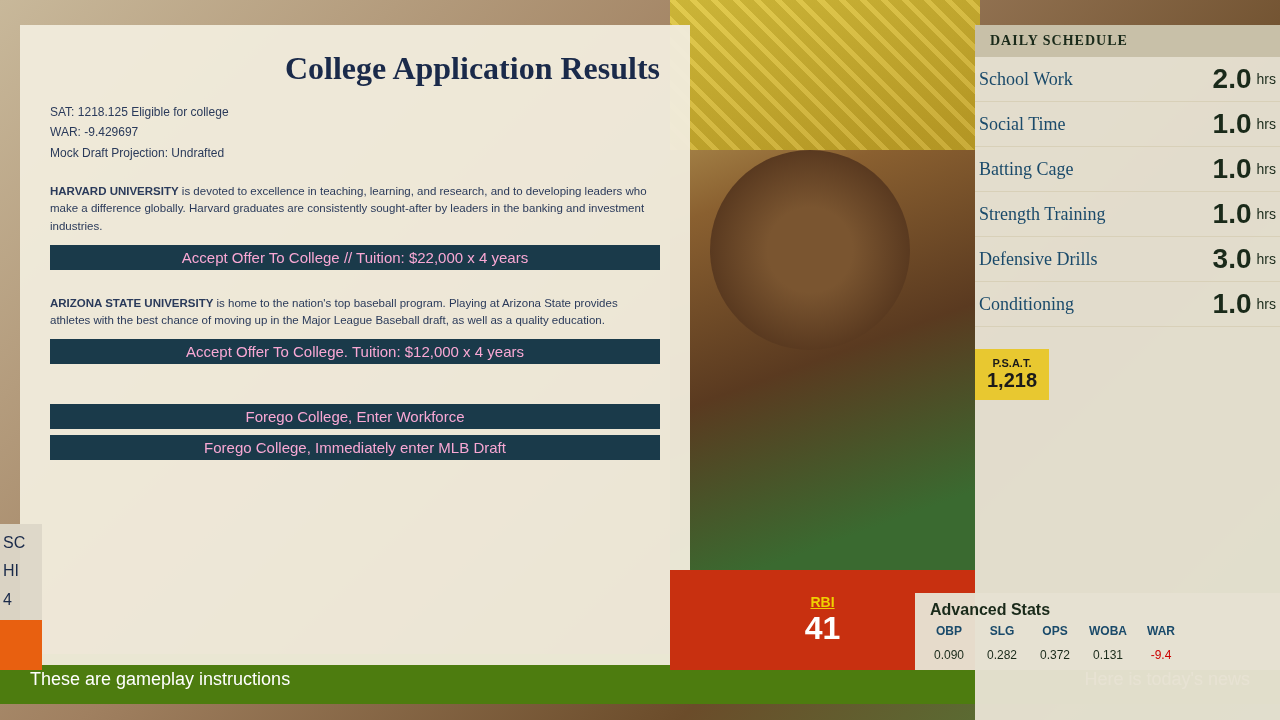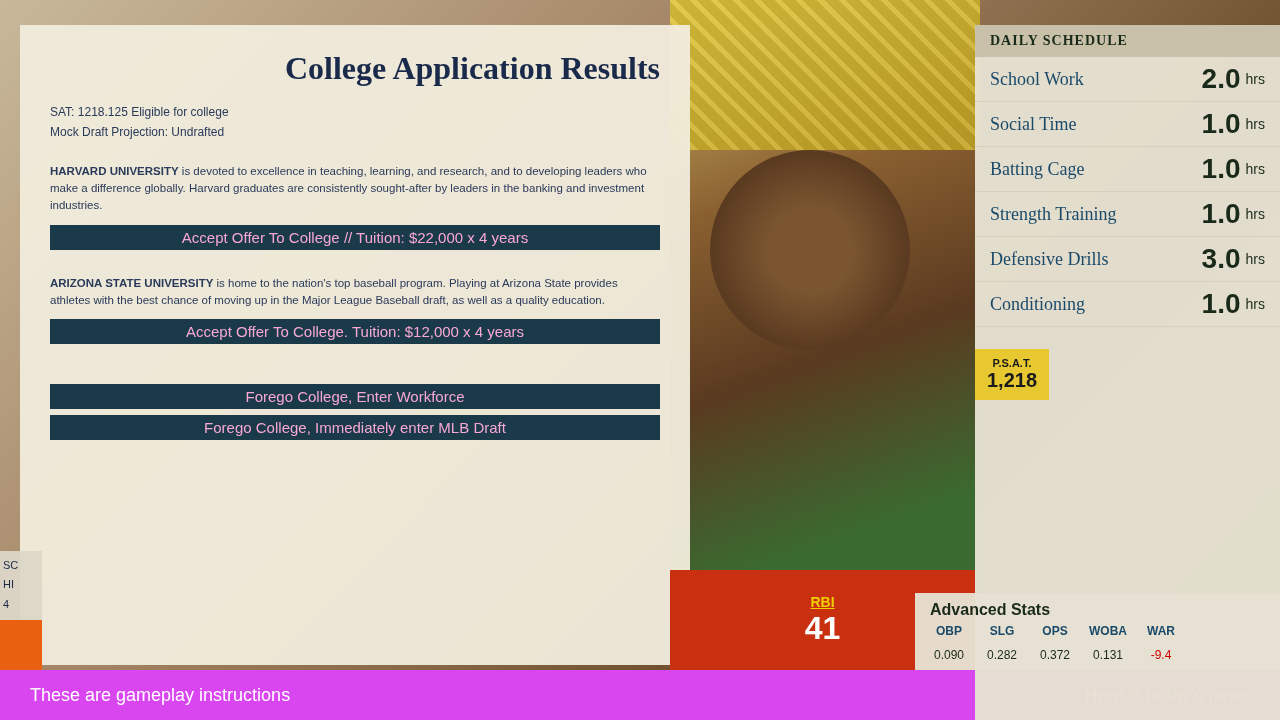--- a/index.html
+++ b/index.html
@@ -110,21 +110,21 @@
       font-size: 14px;
       font-weight: bold;
       color: #1a2a1a;
       font-family: Liberation Serif, serif;
       letter-spacing: 1px;
     }
 
     .schedule-item {
       display: flex;
       align-items: center;
-      padding: 6px 15px;
+      padding: 6px 4px;
       border-bottom: 1px solid #d8d0b8;
     }
 
     .schedule-label {
       font-size: 18px;
       color: #1a4a6a;
       flex: 1;
       font-family: Georgia, serif;
     }
 
@@ -231,25 +231,25 @@
       text-align: center;
     }
 
     .adv-value-item.negative {
       color: #cc0000;
     }
 
     
     .instruction-bar {
       position: absolute;
-      bottom: 0;
+      bottom: 16px;
       left: 0;
       width: 1280px;
       height: 50px;
-      background: #d946ef;
+      background: #4d7c0f;
       display: flex;
       align-items: center;
       padding: 0 30px;
       justify-content: space-between;
     }
 
     .instruction-left {
       font-size: 18px;
       color: white;
       font-family: Arial, sans-serif;
@@ -300,21 +300,21 @@
     }
 
     
     .sc-partial {
       position: absolute;
       bottom: 100px;
       left: 0;
       width: 42px;
       background: rgba(220, 215, 200, 0.95);
       padding: 5px 3px;
-      font-size: 11px;
+      font-size: 16px;
       color: #1a2a4a;
       font-family: Arial, sans-serif;
       overflow: hidden;
       line-height: 1.8;
       z-index: 3;
     }
 
     .orange-partial {
       position: absolute;
       bottom: 50px;
@@ -334,20 +334,21 @@
   <div class="diagonal-lines"></div>
 </div>
 
 <div class="main-container">
 
   <div class="left-panel">
     <h1 class="app-title">College Application Results</h1>
 
     <div class="player-stats">
       <div>SAT: 1218.125 Eligible for college</div>
+      <div>WAR: -9.429697</div>
       <div>Mock Draft Projection: Undrafted</div>
     </div>
 
     <div class="university-section">
       <p class="university-desc">
         <strong>HARVARD UNIVERSITY</strong><span> is devoted to excellence in teaching, learning, and research, and to developing leaders who make a difference globally. Harvard graduates are consistently sought-after by leaders in the banking and investment industries.</span>
       </p>
       <button class="accept-btn">Accept Offer To College // Tuition: $22,000 x 4 years</button>
     </div>
 

